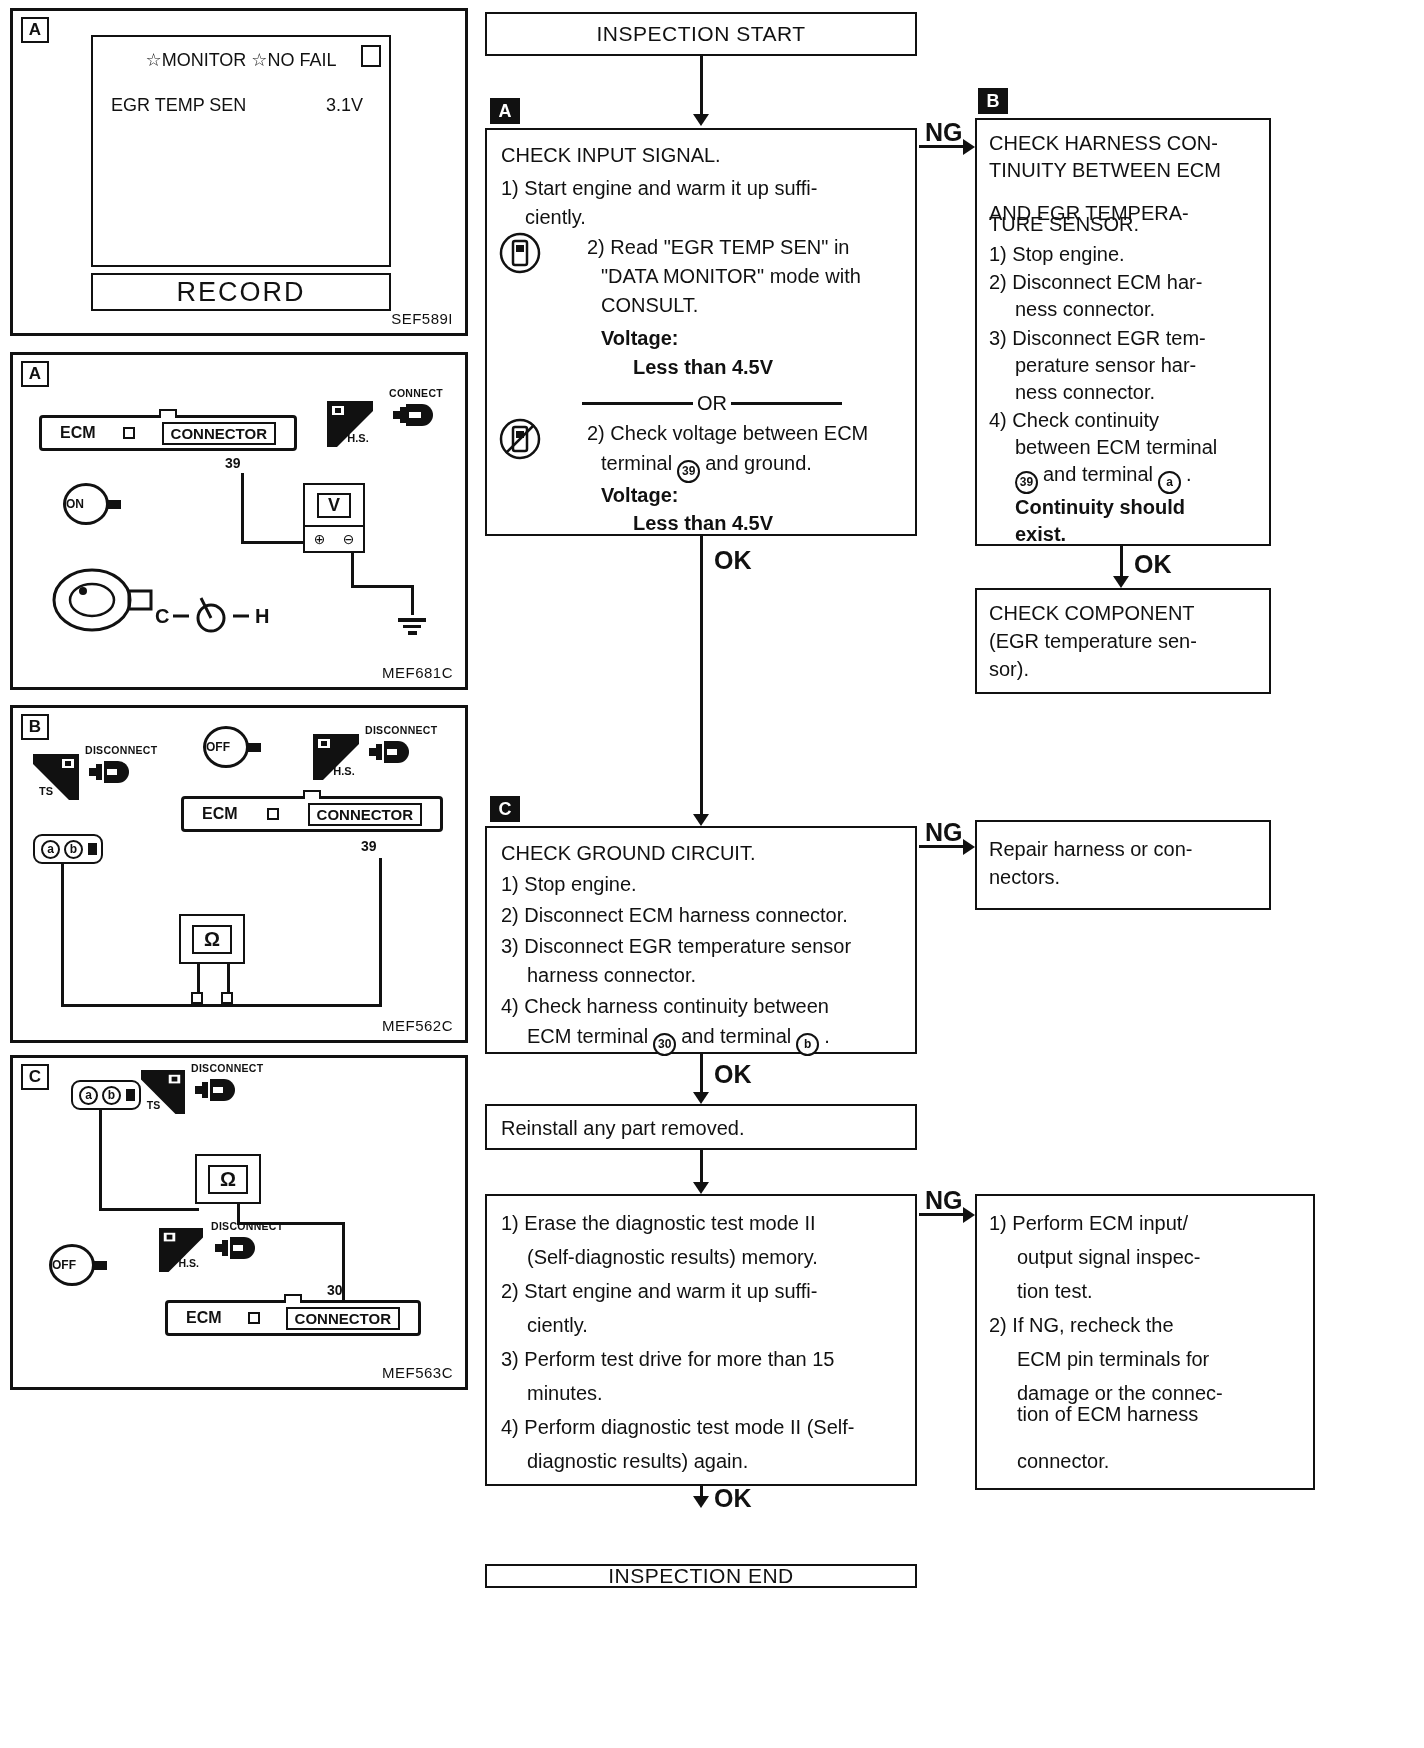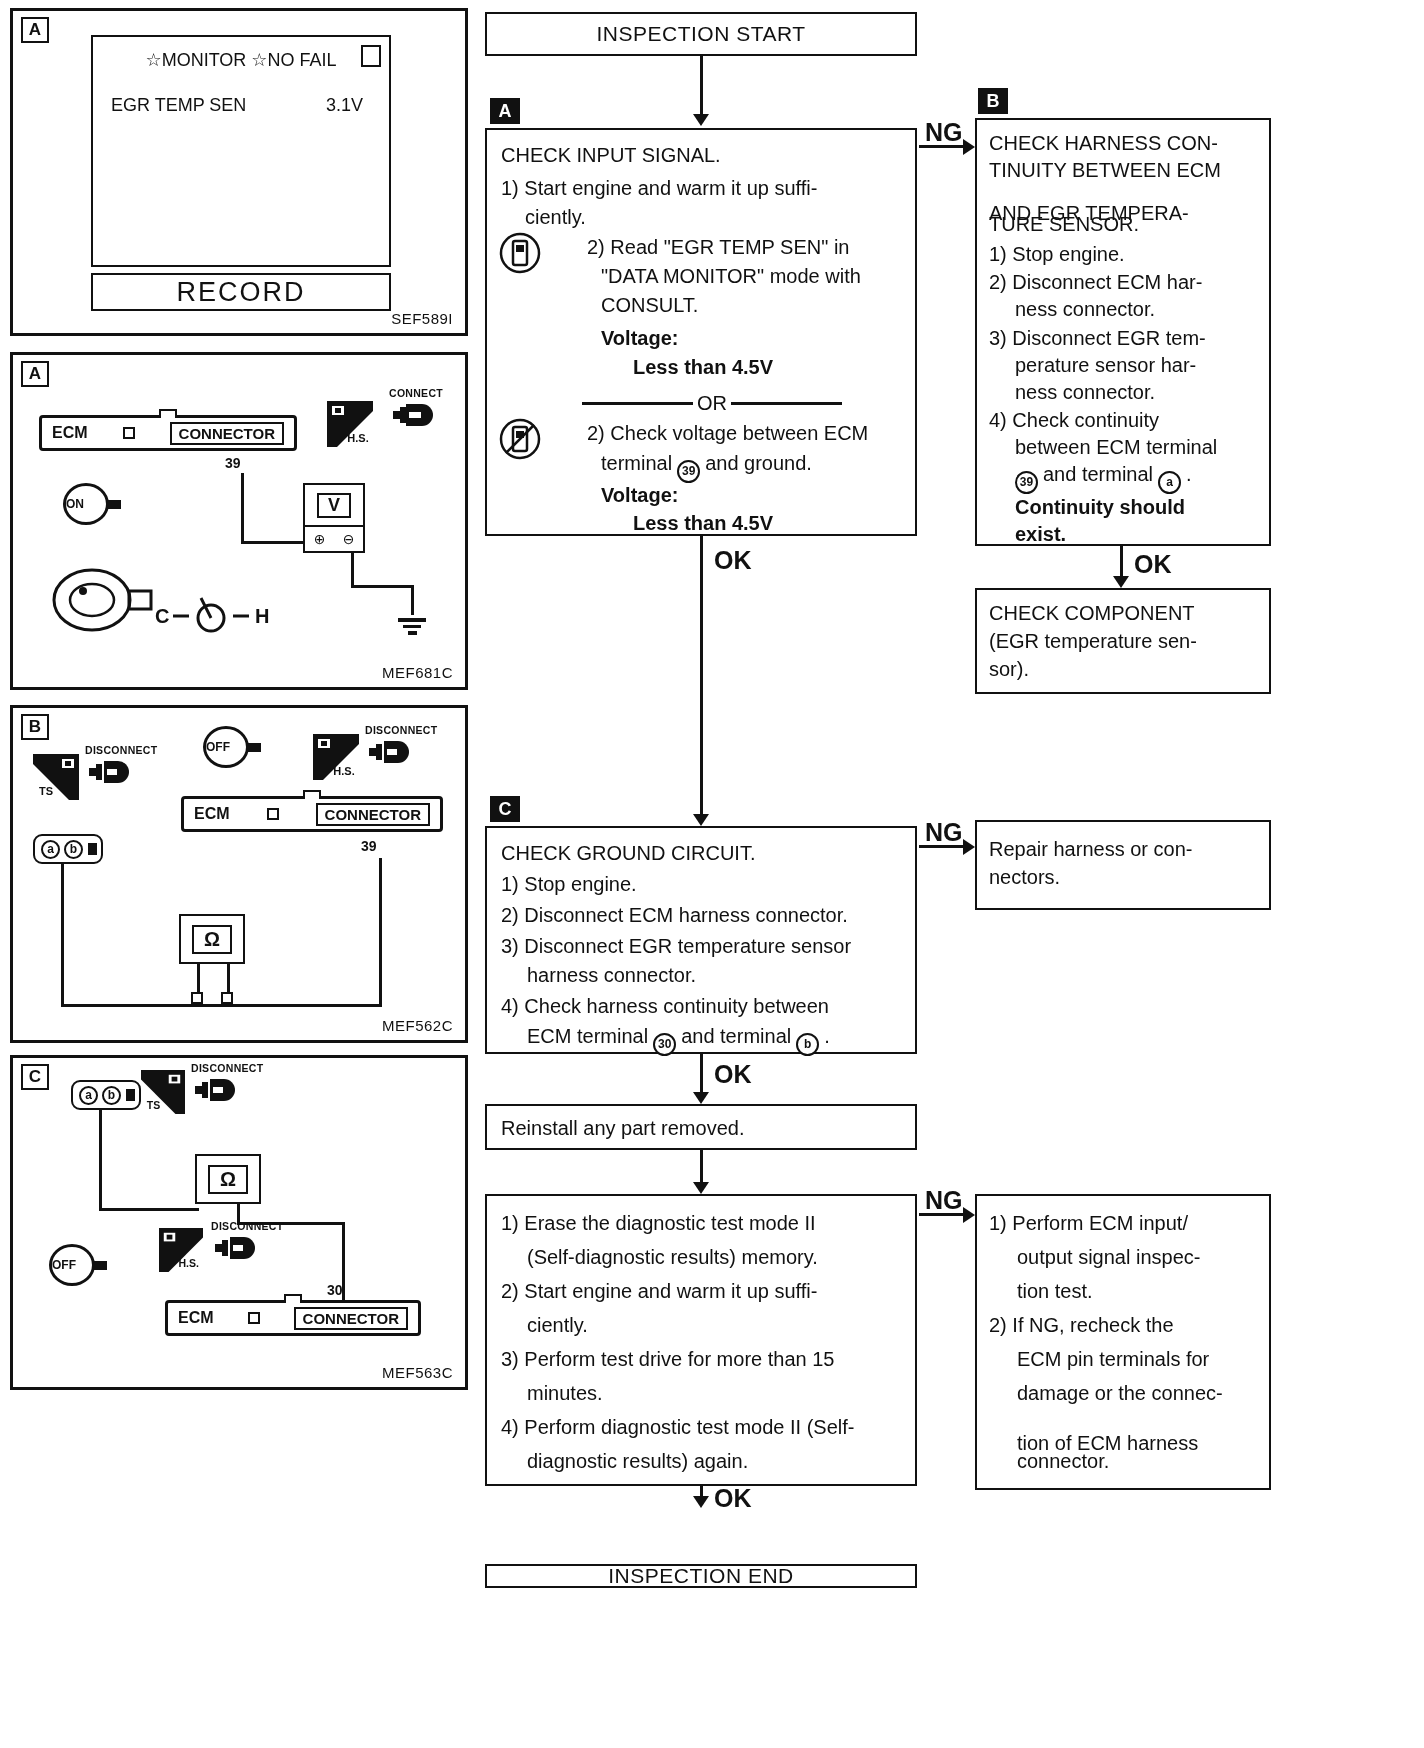--- a/index.html
+++ b/index.html
@@ -27,21 +27,21 @@
   .oklbl {position:absolute;font-weight:bold;font-size:25px;white-space:nowrap}
 
   .circ {display:inline-flex;align-items:center;justify-content:center;width:23px;height:23px;border:2px solid #111;border-radius:50%;font-size:12px;font-weight:bold;margin:0 5px;vertical-align:-5px;background:#fff}
 
   .screen {position:absolute;border:2.5px solid #111;background:#fff}
   .mon {position:absolute;left:0;right:0;top:12px;text-align:center;font-size:18px;white-space:nowrap}
   .chk {position:absolute;right:8px;top:8px;width:20px;height:22px;border:2.5px solid #111}
   .paramrow {position:absolute;left:18px;right:26px;top:58px;display:flex;justify-content:space-between;font-size:18px}
   .recordbtn {position:absolute;border:2.5px solid #111;display:flex;align-items:center;justify-content:center;font-size:27px;letter-spacing:2px}
 
-  .ecmbar {position:absolute;height:36px;border:3px solid #111;border-radius:4px;display:flex;align-items:center;justify-content:space-between;padding:0 10px;background:#fff}
+  .ecmbar {position:absolute;height:36px;border:3px solid #111;border-radius:4px;display:flex;align-items:center;justify-content:space-between;padding:0 18px;background:#fff}
   .ecmtab {position:absolute;left:50%;top:-9px;transform:translateX(-50%);width:18px;height:9px;border:2.5px solid #111;border-bottom:none;background:#fff}
   .ecmtxt {font-weight:bold;font-size:16px}
   .ecmdot {width:12px;height:12px;border:2.5px solid #111}
   .conntxt {font-weight:bold;font-size:15px;border:2.5px solid #111;padding:1px 7px;background:#fff}
 
   .vmeter {position:absolute;width:62px}
   .vm-top {height:44px;border:2.5px solid #111;display:flex;align-items:center;justify-content:center;background:#fff}
   .vm-v {border:2px solid #111;padding:0 9px;font-weight:bold;font-size:18px}
   .vm-bot {height:26px;border:2.5px solid #111;border-top:none;display:flex;align-items:center;justify-content:space-around;font-size:14px;background:#fff}
 
@@ -449,24 +449,24 @@
     <div class="al" style="left:12px;top:12px">CHECK COMPONENT</div>
     <div class="al" style="left:12px;top:40px">(EGR temperature sen-</div>
     <div class="al" style="left:12px;top:68px">sor).</div>
   </div>
 
   <div class="fcbox" style="left:975px;top:820px;width:296px;height:90px">
     <div class="al" style="left:12px;top:16px">Repair harness or con-</div>
     <div class="al" style="left:12px;top:44px">nectors.</div>
   </div>
 
-  <div class="fcbox" style="left:975px;top:1194px;width:296px;height:296px">
+  <div class="fcbox" style="left:975px;top:1194px;width:340px;height:296px">
     <div class="al" style="left:12px;top:16px">1) Perform ECM input/</div>
     <div class="al" style="left:40px;top:50px">output signal inspec-</div>
     <div class="al" style="left:40px;top:84px">tion test.</div>
     <div class="al" style="left:12px;top:118px">2) If NG, recheck the</div>
     <div class="al" style="left:40px;top:152px">ECM pin terminals for</div>
     <div class="al" style="left:40px;top:186px">damage or the connec-</div>
-    <div class="al" style="left:40px;top:236px">tion of ECM harness</div>
+    <div class="al" style="left:40px;top:207px">tion of ECM harness</div>
     <div class="al" style="left:40px;top:254px">connector.</div>
   </div>
 
 </div>
 
 </body></html>

